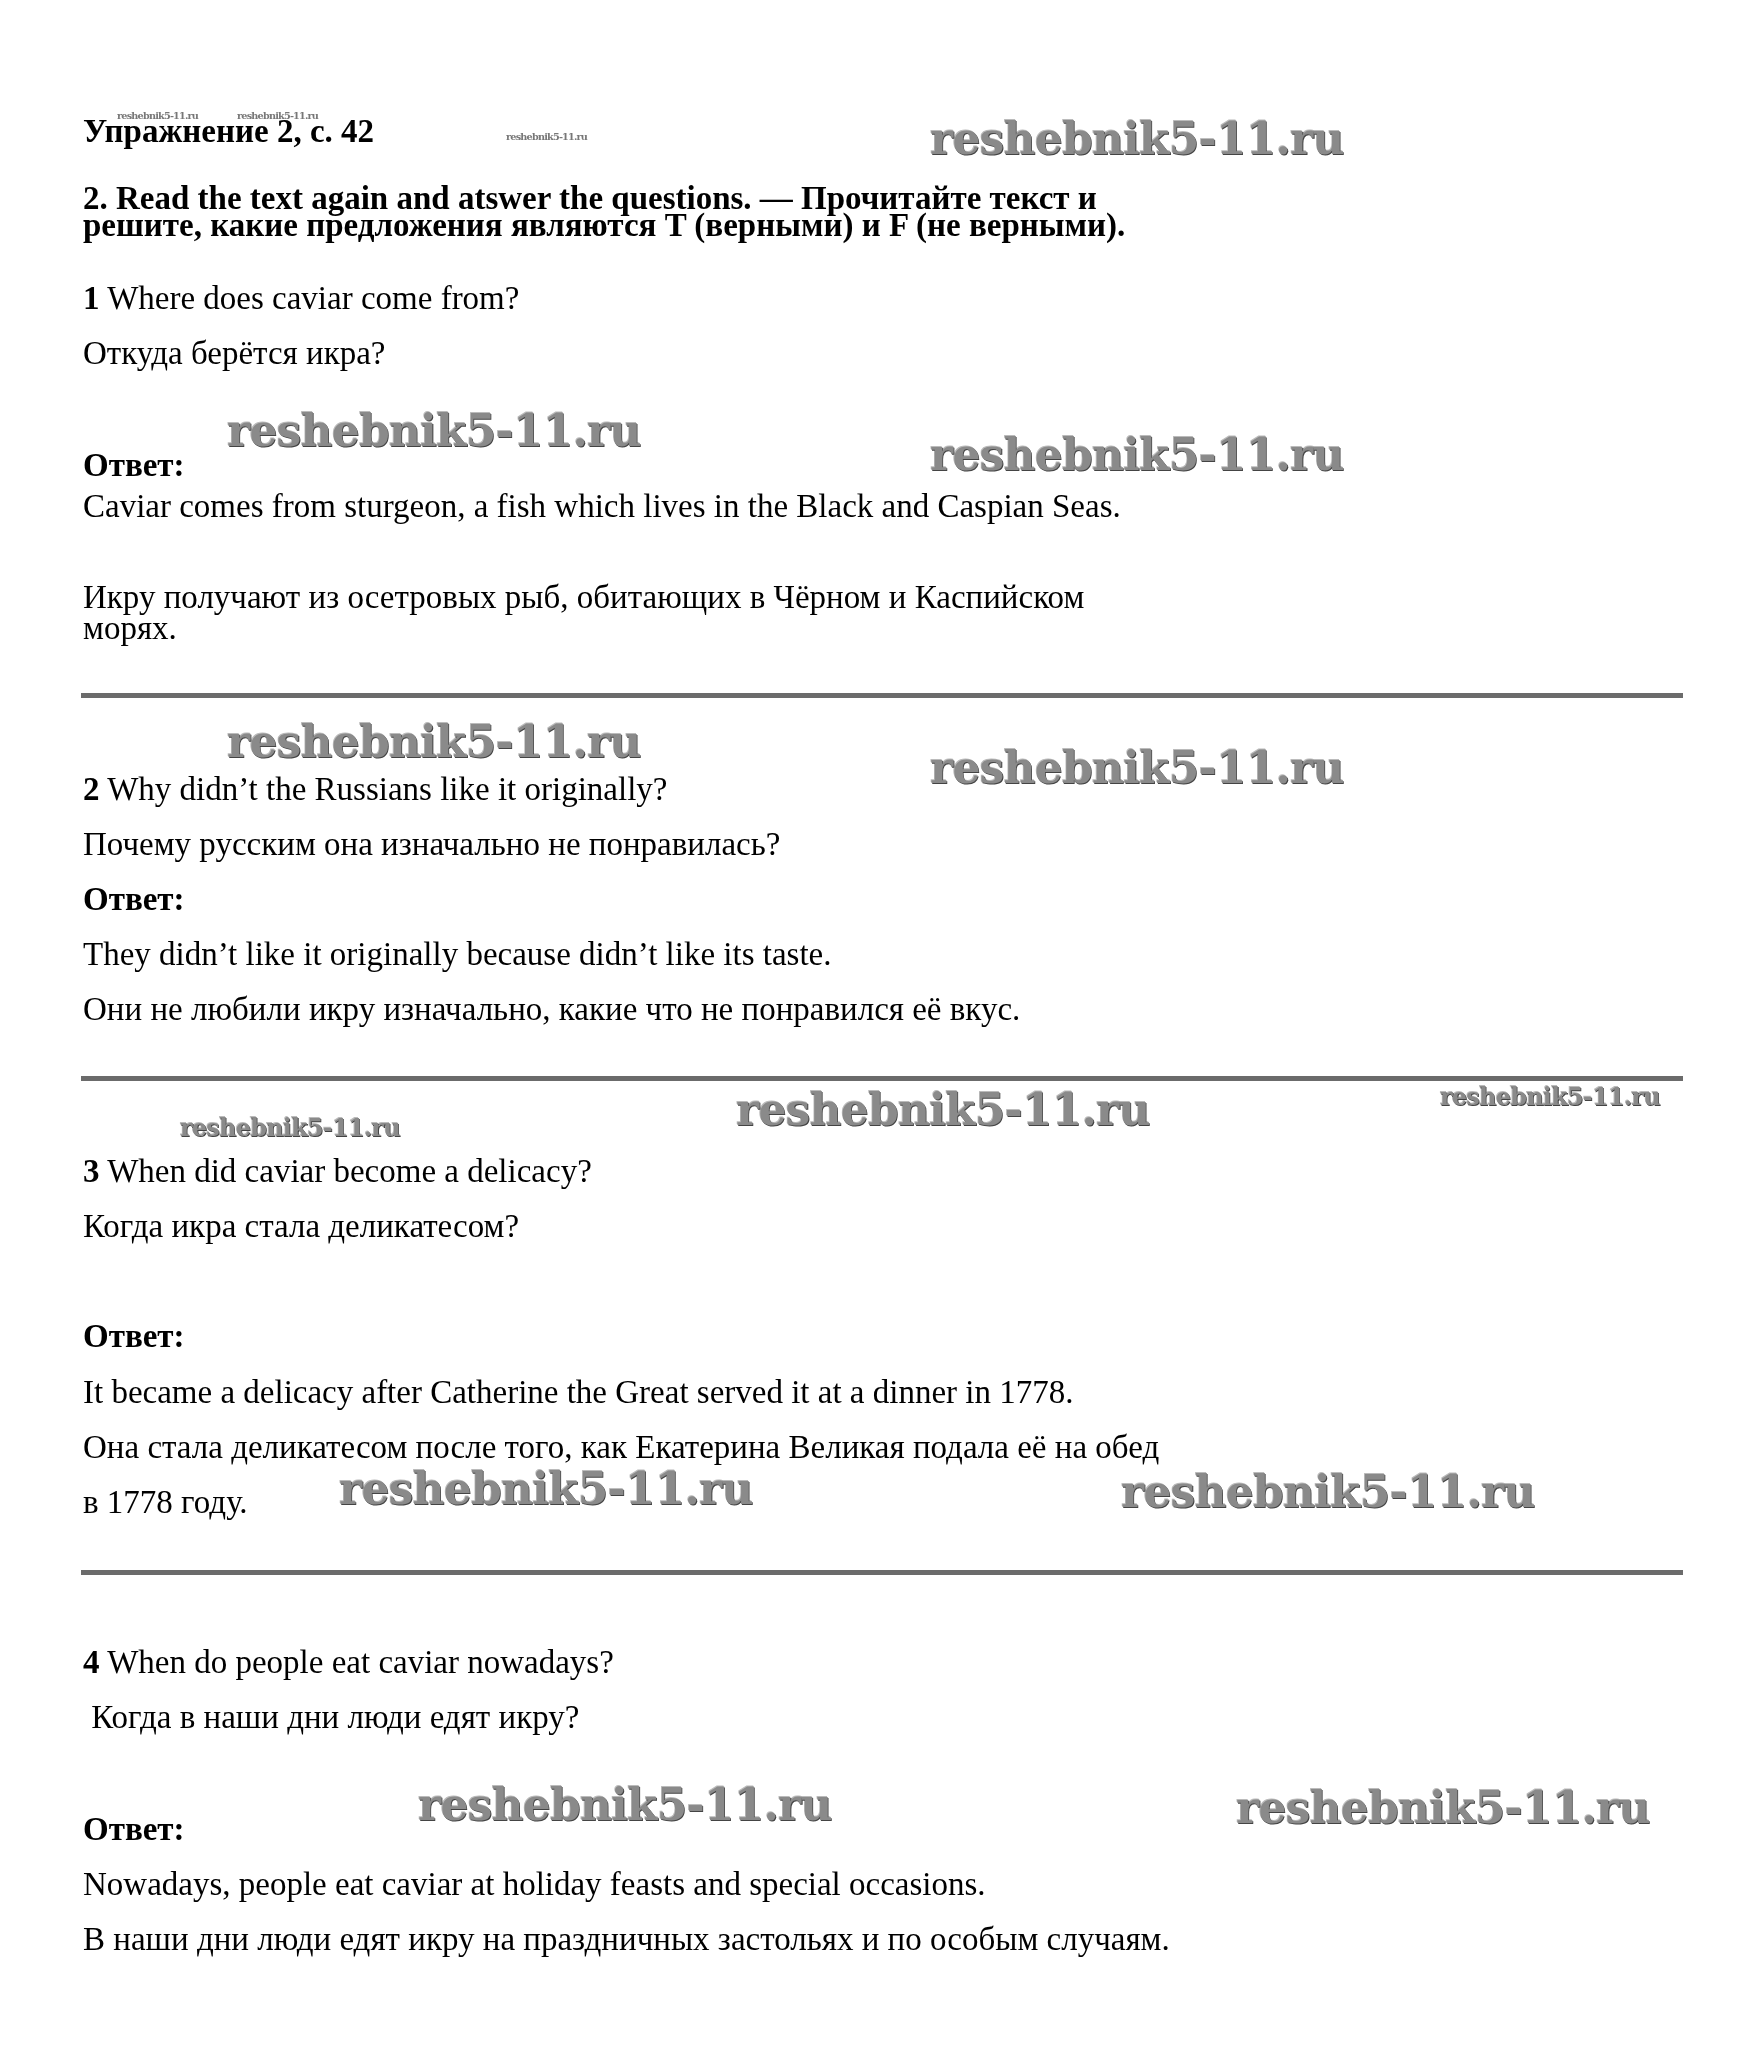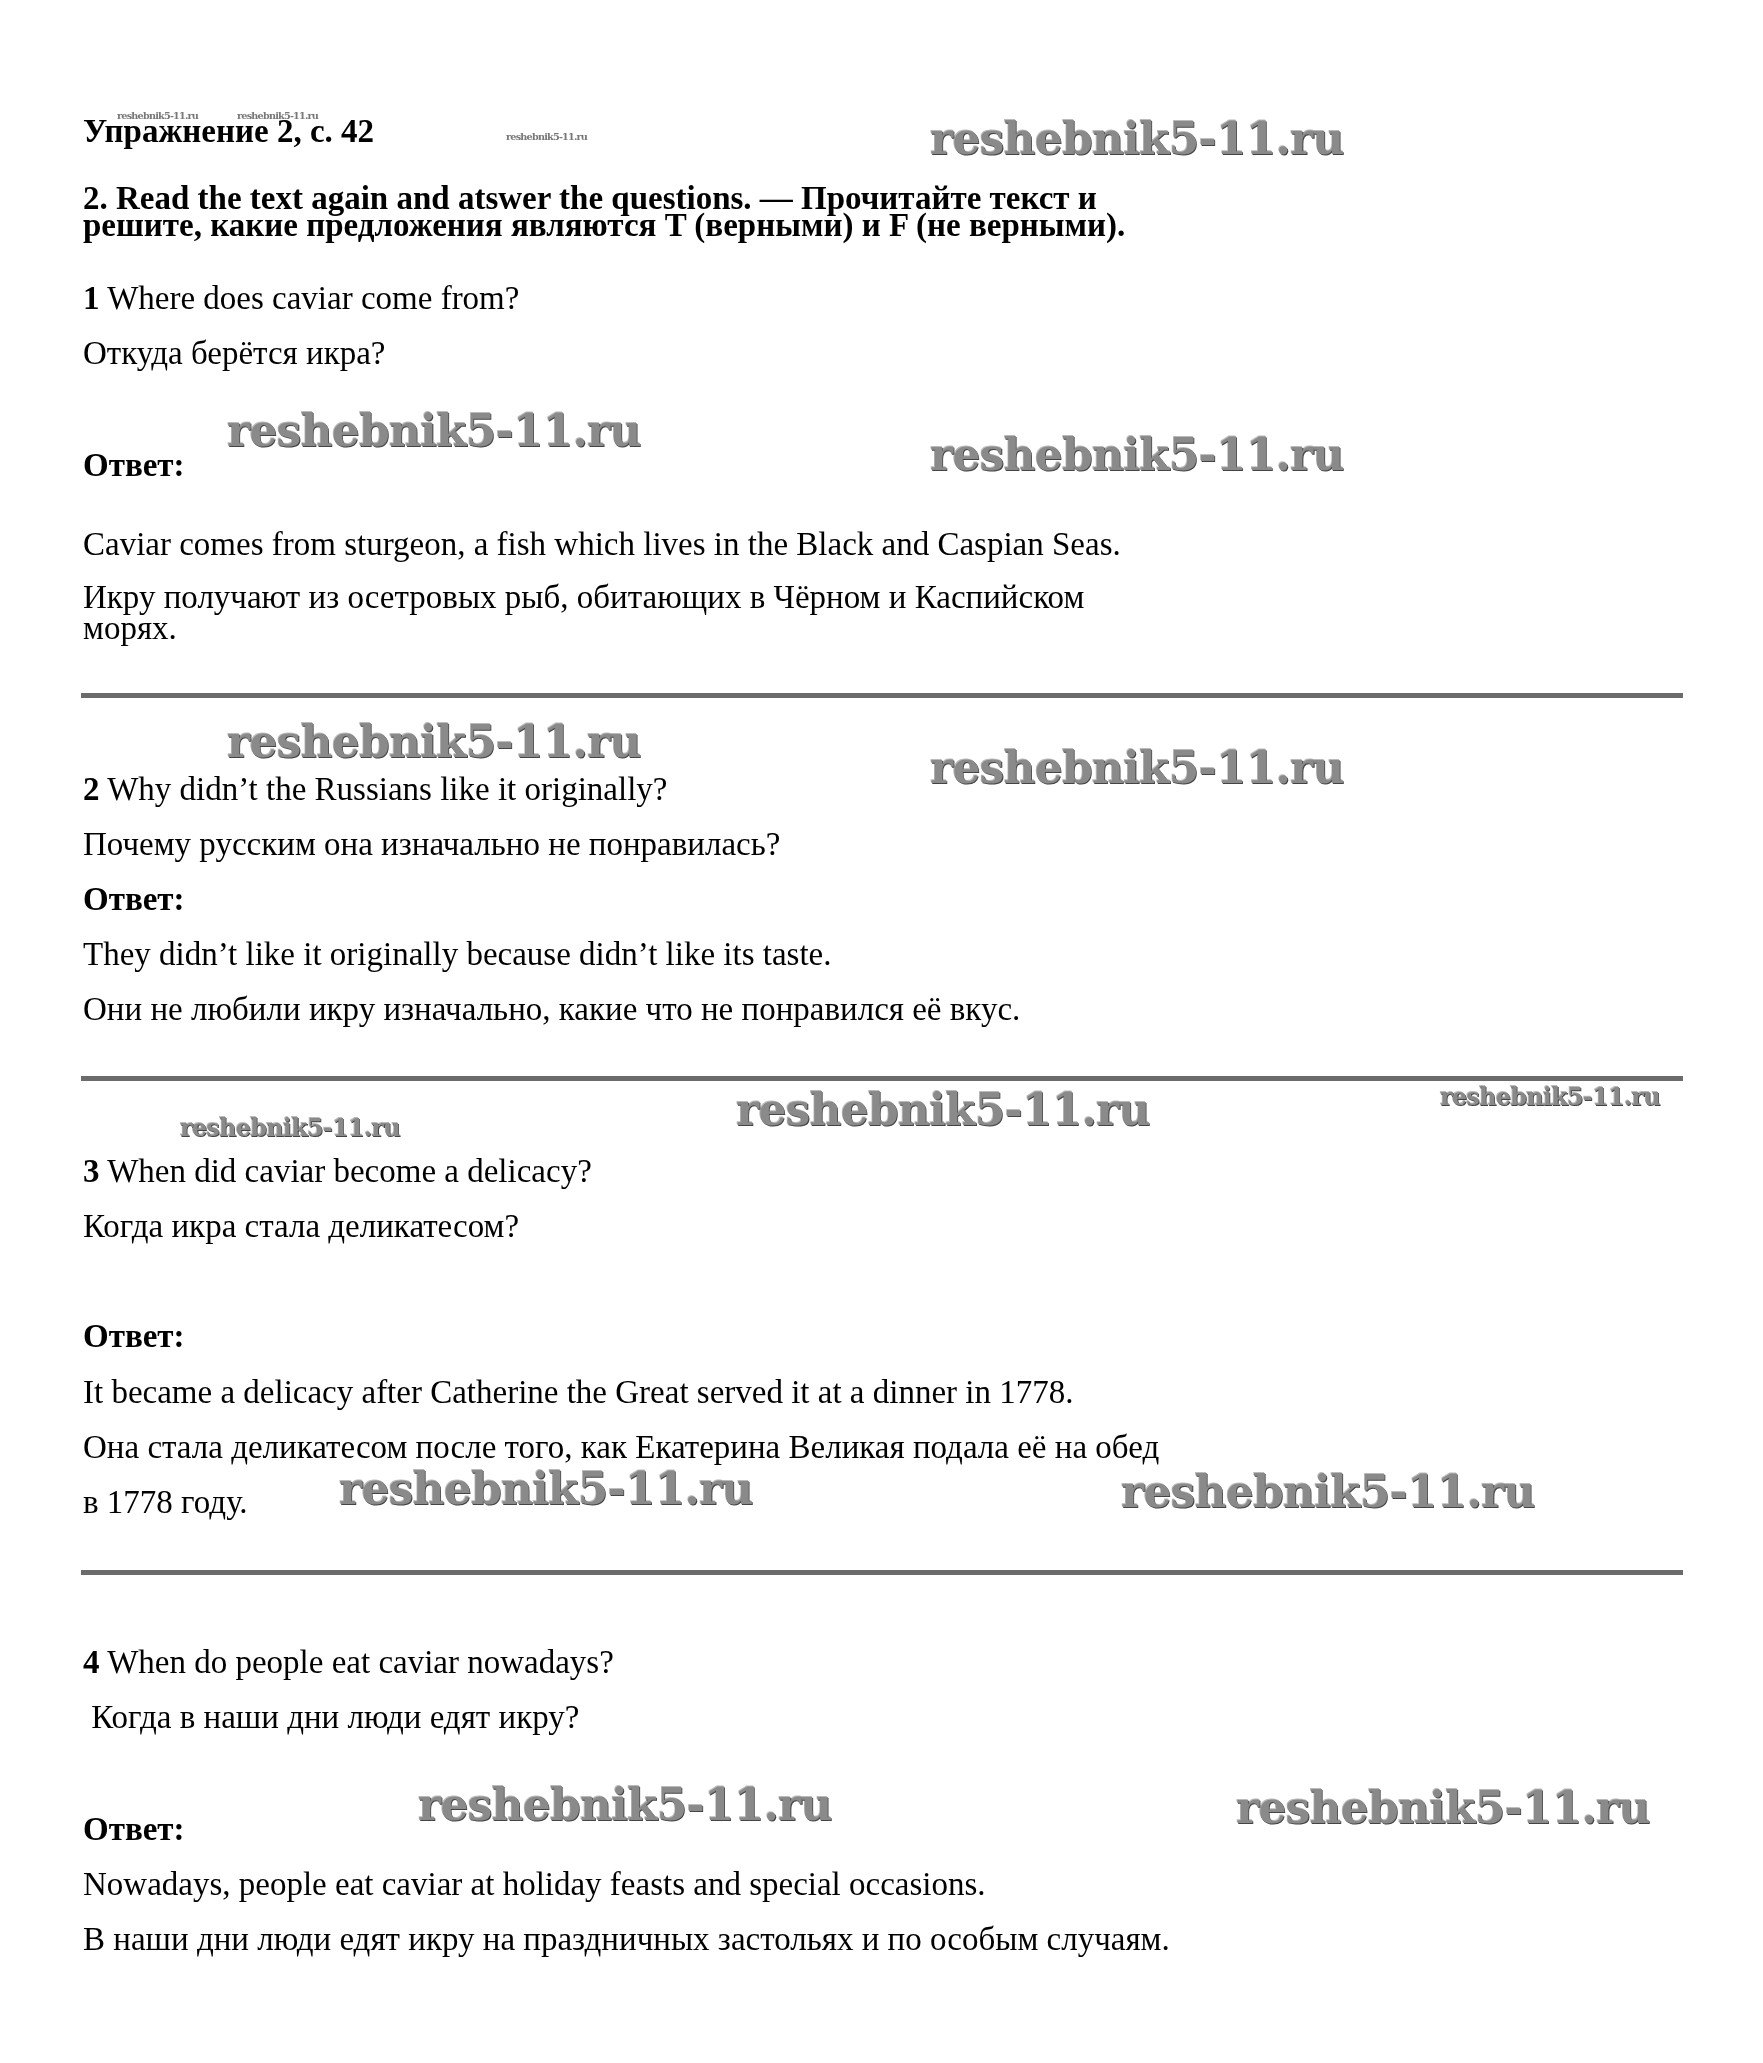--- a/index.html
+++ b/index.html
@@ -28,21 +28,21 @@
 <div class="wm big" style="left:930px;top:113px;">reshebnik5-11.ru</div>
 
 <div class="line" style="top:274px;">
   <span class="b">1</span>
   <span>Where does caviar come from?</span>
 </div>
 <div class="line" style="top:329px;">Откуда берётся икра?</div>
 <div class="wm big" style="left:227px;top:405px;">reshebnik5-11.ru</div>
 <div class="wm big" style="left:930px;top:429px;">reshebnik5-11.ru</div>
 <div class="line b" style="top:441px;">Ответ:</div>
-<div class="line" style="top:520px;">Caviar comes from sturgeon, a fish which lives in the Black and Caspian Seas.</div>
+<div class="line" style="top:482px;">Caviar comes from sturgeon, a fish which lives in the Black and Caspian Seas.</div>
 <div class="line" style="top:549px;margin-top:24px;">Икру получают из осетровых рыб, обитающих в Чёрном и Каспийском</div>
 <div class="line" style="top:604px;">морях.</div>
 
 <div class="divider" style="top:693px;"></div>
 
 <div class="wm big" style="left:227px;top:716px;">reshebnik5-11.ru</div>
 <div class="wm big" style="left:930px;top:742px;">reshebnik5-11.ru</div>
 <div class="line" style="top:765px;">
   <span class="b">2</span>
   <span>Why didn’t the Russians like it originally?</span>

